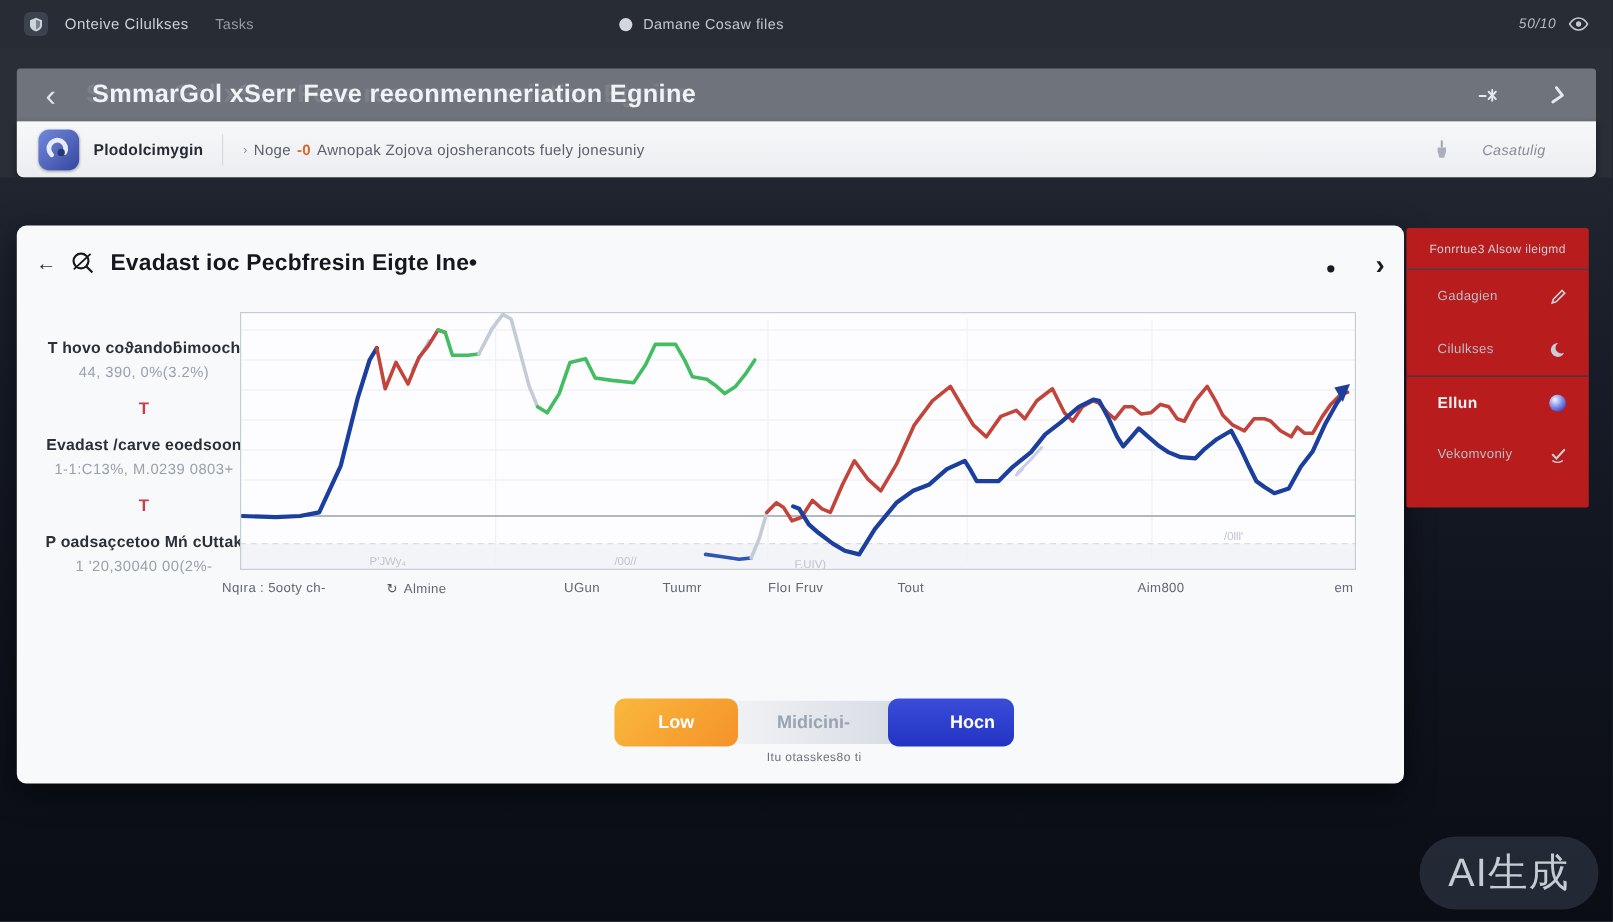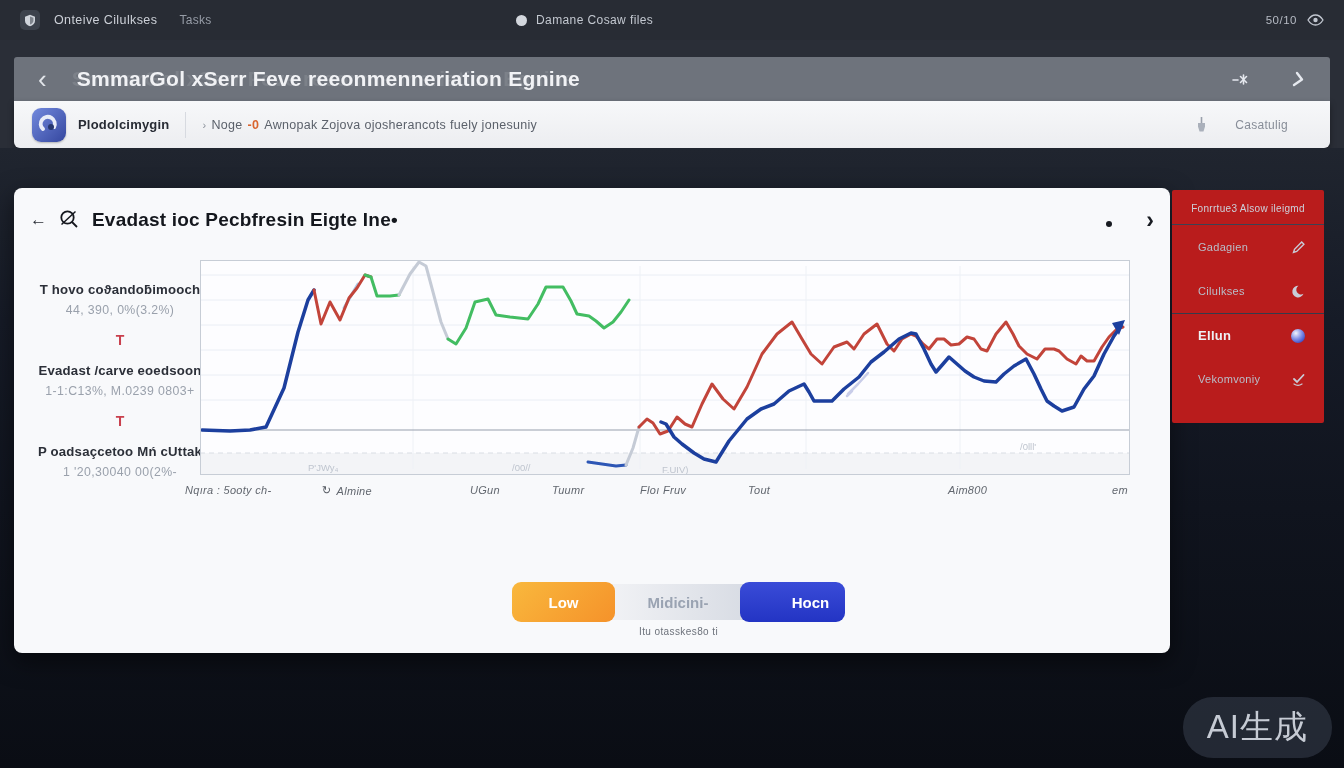--- a/index.html
+++ b/index.html
@@ -8,59 +8,59 @@
 
   
   .topbar{position:absolute;left:0;top:0;width:1344px;height:40px;background:#282c34;display:flex;align-items:center;padding:0 20px;}
   .logo-box{width:20px;height:20px;border-radius:5px;background:#3c424d;display:flex;align-items:center;justify-content:center;margin-right:14px;}
   .brand{font-size:12.5px;color:#ccd0d7;letter-spacing:.4px;}
   .nav-item{font-size:12px;color:#969ca6;margin-left:22px;letter-spacing:.3px;}
   .top-center{position:absolute;left:516px;top:0;height:40px;display:flex;align-items:center;gap:9px;}
   .dot-ico{width:11px;height:11px;border-radius:50%;background:#d3d7dd;}
   .top-center-label{font-size:12px;color:#c3c8d0;letter-spacing:.4px;}
   .top-right{margin-left:auto;display:flex;align-items:center;gap:10px;}
-  .counter{font-size:11.5px;color:#b6bbc4;letter-spacing:.5px;margin-left:20px;}
+  .counter{font-size:11.5px;color:#b6bbc4;font-style:italic;letter-spacing:.5px;margin-left:20px;}
 
   
   .titlebar{position:absolute;left:14px;top:57px;width:1316px;height:44px;background:#6e737c;border-radius:3px 3px 0 0;display:flex;align-items:center;padding:0 24px;}
   .back-chev{font-size:26px;font-weight:300;color:#e2e5ea;line-height:1;margin-right:30px;cursor:default;}
   .page-title{font-size:21px;font-weight:600;color:#f1f2f5;letter-spacing:.3px;text-shadow:-5px 0 0 rgba(255,255,255,.10);white-space:nowrap;}
   .title-icons{margin-left:auto;display:flex;align-items:center;gap:40px;}
 
   
   .subheader{position:absolute;left:14px;top:101px;width:1316px;height:47px;background:linear-gradient(180deg,#f7f8fa,#ecedf0);border-radius:0 0 6px 6px;display:flex;align-items:center;padding:0 18px;box-shadow:0 3px 6px rgba(0,0,0,.35);}
   .applogo{width:34px;height:34px;border-radius:9px;background:linear-gradient(135deg,#7289dd,#35479f);display:flex;align-items:center;justify-content:center;box-shadow:0 1px 2px rgba(0,0,0,.25);}
   .app-name{font-size:13px;font-weight:700;color:#272b34;margin:0 16px 0 12px;letter-spacing:.2px;}
   .vdiv{width:1px;height:26px;background:#d7dae0;}
   .crumbs{margin-left:16px;font-size:12.5px;color:#5b616b;letter-spacing:.3px;display:flex;align-items:center;gap:5px;white-space:nowrap;}
   .crumb-arrow{color:#8b919b;font-size:11px;}
   .crumb-num{color:#d9652f;font-weight:700;}
   .sub-right{margin-left:auto;display:flex;align-items:center;gap:26px;padding-right:24px;}
-  .action-label{font-size:12px;color:#878d98;letter-spacing:.3px;}
+  .action-label{font-size:12px;color:#878d98;letter-spacing:.3px;font-style:italic;}
 
   
   .main{position:absolute;left:0;top:148px;width:1344px;height:620px;background:linear-gradient(180deg,#20252f 0%,#161b27 28%,#10141e 58%,#0a0d14 100%);}
 
   
   .card{position:absolute;left:14px;top:188px;width:1156px;height:465px;background:#f8f9fb;border-radius:8px;box-shadow:0 8px 24px rgba(0,0,0,.5);}
   .card-head{position:absolute;left:16px;top:20px;display:flex;align-items:center;gap:11px;}
   .card-back{font-size:17px;color:#2a2e36;line-height:1;}
   .card-title{font-size:19px;font-weight:700;color:#14171d;letter-spacing:.2px;}
   .card-dot{position:absolute;right:58px;top:33px;width:6px;height:6px;border-radius:50%;background:#181b21;}
   .card-next{position:absolute;right:16px;top:21px;font-size:23px;font-weight:700;color:#181b21;line-height:1;}
 
   
   .stats{position:absolute;left:20px;top:94px;width:172px;text-align:center;}
   .stat-label{font-size:13.2px;font-weight:600;color:#2b2f38;margin-bottom:6px;letter-spacing:.2px;}
   .stat-value{font-size:12.3px;color:#9aa1ac;letter-spacing:.4px;}
   .stat-marker{font-size:14px;font-weight:700;color:#c9404d;margin:15px 0;}
 
   
   #chart-svg{position:absolute;left:186px;top:72px;width:930px;height:215px;}
-  #axis-row{position:absolute;left:0;top:296px;width:1156px;height:18px;font-style:italic;}
+  #axis-row{position:absolute;left:0;top:296px;width:1156px;height:18px;}
   .axlab{position:absolute;top:0;font-size:11px;color:#62676f;letter-spacing:.3px;white-space:nowrap;display:flex;align-items:center;gap:5px;}
   .axicon{font-size:11px;color:#555a62;}
 
   
   .toggle{position:absolute;left:498px;top:394px;width:333px;height:40px;}
   .seg{position:absolute;display:flex;align-items:center;justify-content:center;font-size:15px;font-weight:600;cursor:default;}
   .seg-low{left:0;top:0;width:103px;height:40px;border-radius:9px;background:linear-gradient(135deg,#f9b83d,#f5922a);color:#fff;z-index:2;}
   .seg-mid{left:98px;top:2px;width:136px;height:36px;background:linear-gradient(90deg,#f1f2f5,#d8dce4);color:#9aa3b2;z-index:1;}
   .seg-high{left:228px;top:0;width:105px;height:40px;border-radius:9px;background:linear-gradient(180deg,#3a4cd8,#2334c4);color:#fff;z-index:2;padding-left:36px;}
   .toggle-caption{position:absolute;left:498px;top:438px;width:333px;text-align:center;font-size:10px;color:#6d727b;letter-spacing:.4px;}

